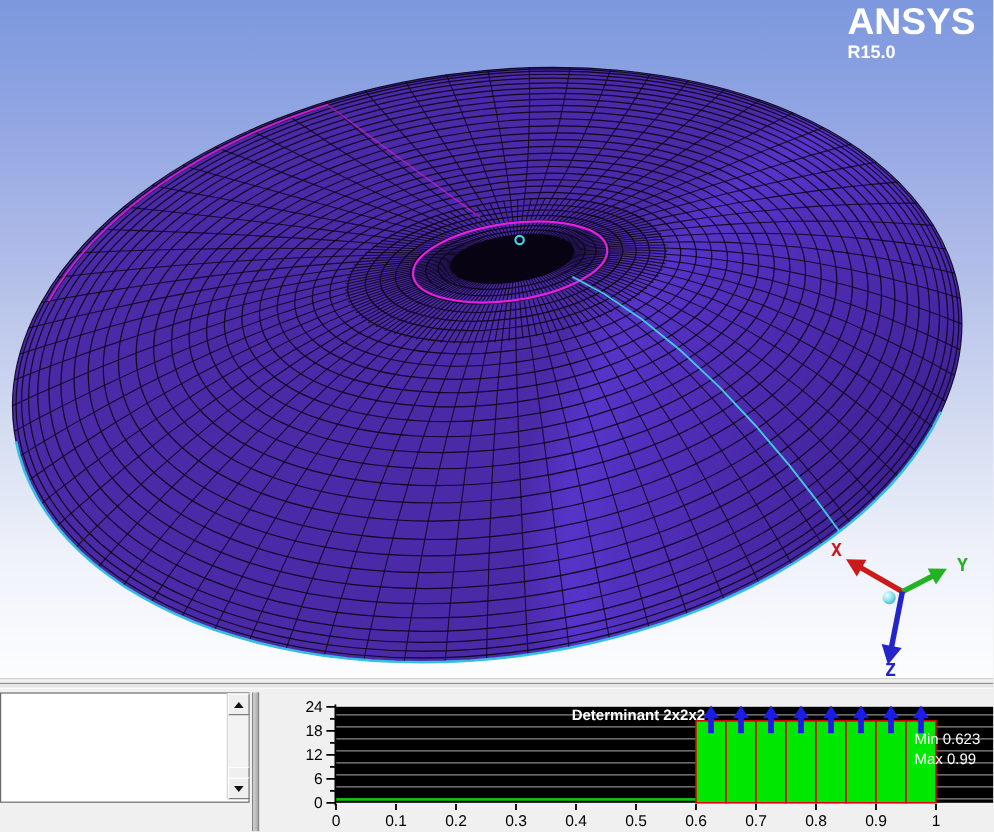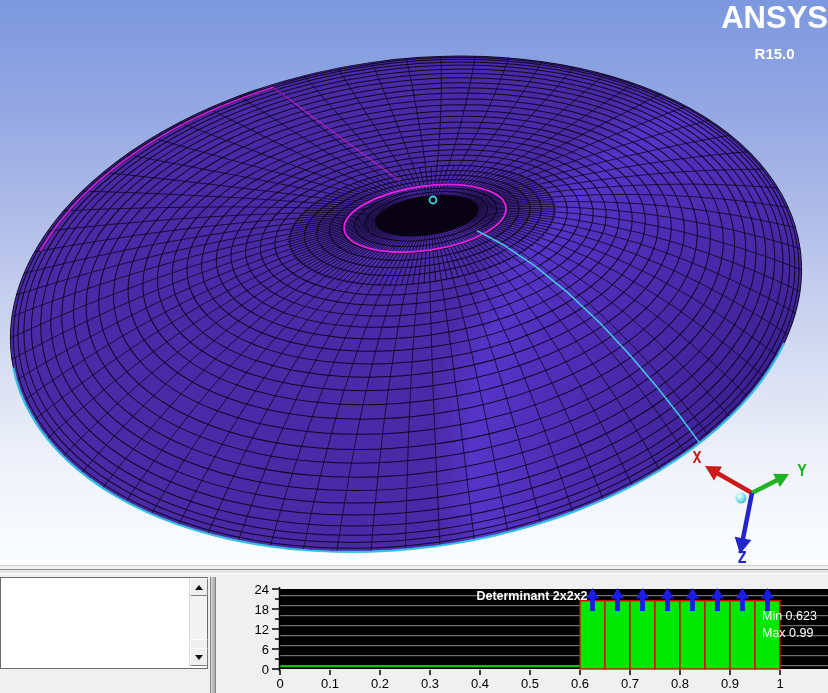--- a/index.html
+++ b/index.html
@@ -3,23 +3,23 @@
 <meta charset="utf-8">
 <style>
   html,body{margin:0;padding:0;background:#f0f0f0;}
   .stage{position:relative;width:828px;height:693px;overflow:hidden;
          font-family:"Liberation Sans",sans-serif;background:#f0f0f0;}
   
   .viewport{position:absolute;left:0;top:0;width:828px;height:565px;
     background:linear-gradient(180deg,#7c98de 0%,#92a6e3 18%,#b2bee9 40%,
                #d3dbf1 62%,#eff2fa 82%,#fcfdff 100%);overflow:hidden;}
   .viewport svg{position:absolute;left:0;top:0;}
-  .logo{position:absolute;top:2px;right:0;text-align:center;color:#ffffff;line-height:1;}
+  .logo{position:absolute;top:2px;right:15px;text-align:left;color:#ffffff;line-height:1;}
   .logo-title{font-size:31px;font-weight:bold;letter-spacing:0px;}
-  .logo-version{font-size:15px;font-weight:bold;margin-top:13px;}
+  .logo-version{font-size:15px;font-weight:bold;margin-top:3px;}
   
   .h-splitter{position:absolute;left:0;top:565px;width:828px;height:12px;
     background:#f0f0f0;border-top:1px solid #cfcfcf;}
   .h-splitter .groove{margin-top:3px;height:3px;background:#e6e6e6;
     border-top:1px solid #8f8f8f;border-bottom:1px solid #ffffff;}
   .v-splitter{position:absolute;left:210px;top:577px;width:4px;height:116px;
     background:linear-gradient(90deg,#d6d6d6,#a8a8a8);
     border-left:1px solid #858585;border-right:1px solid #858585;}
   
   .bottom-panel{position:absolute;left:0;top:577px;width:828px;height:116px;background:#f0f0f0;}

